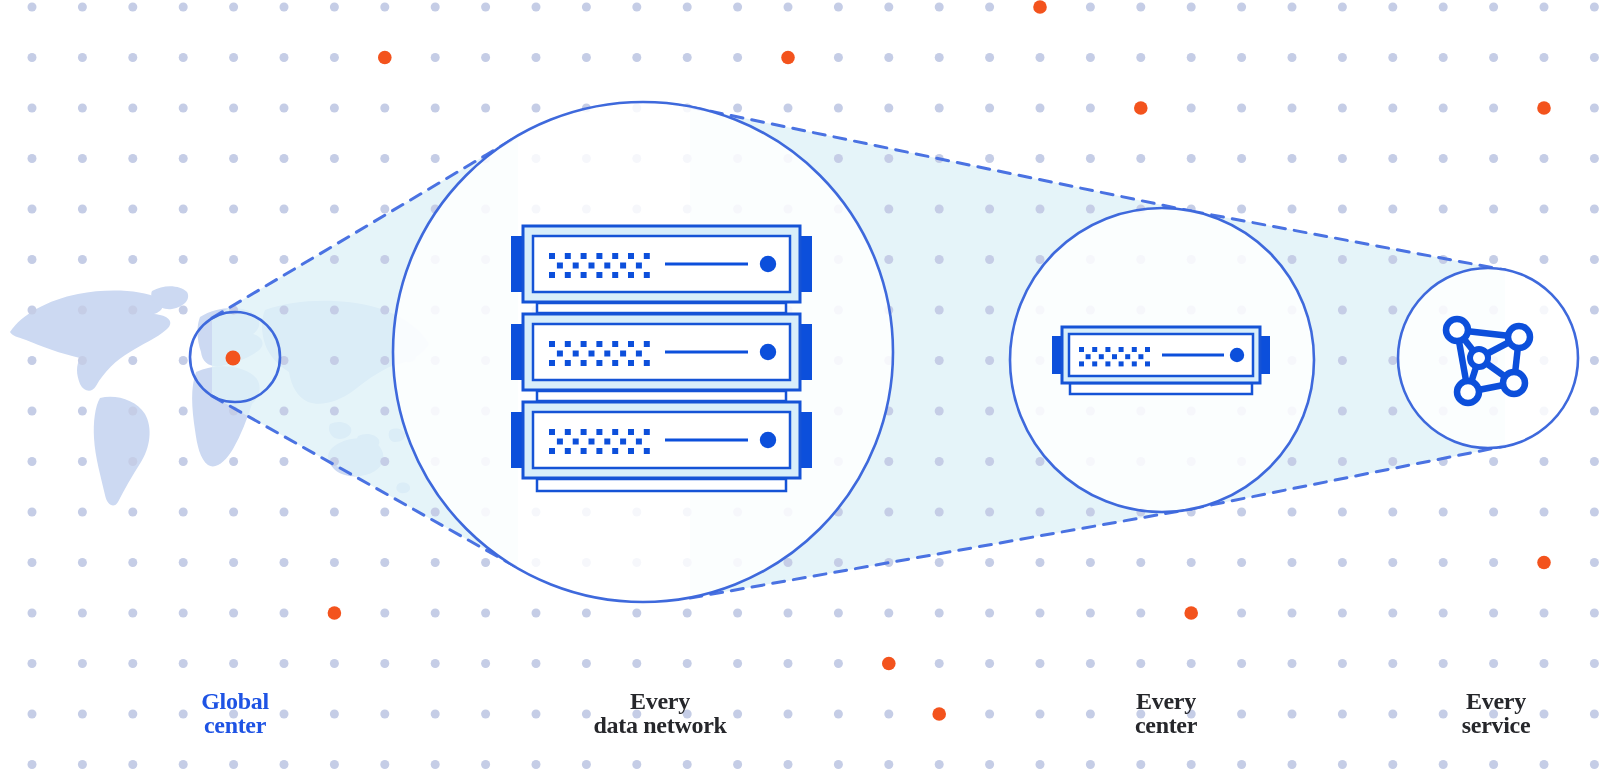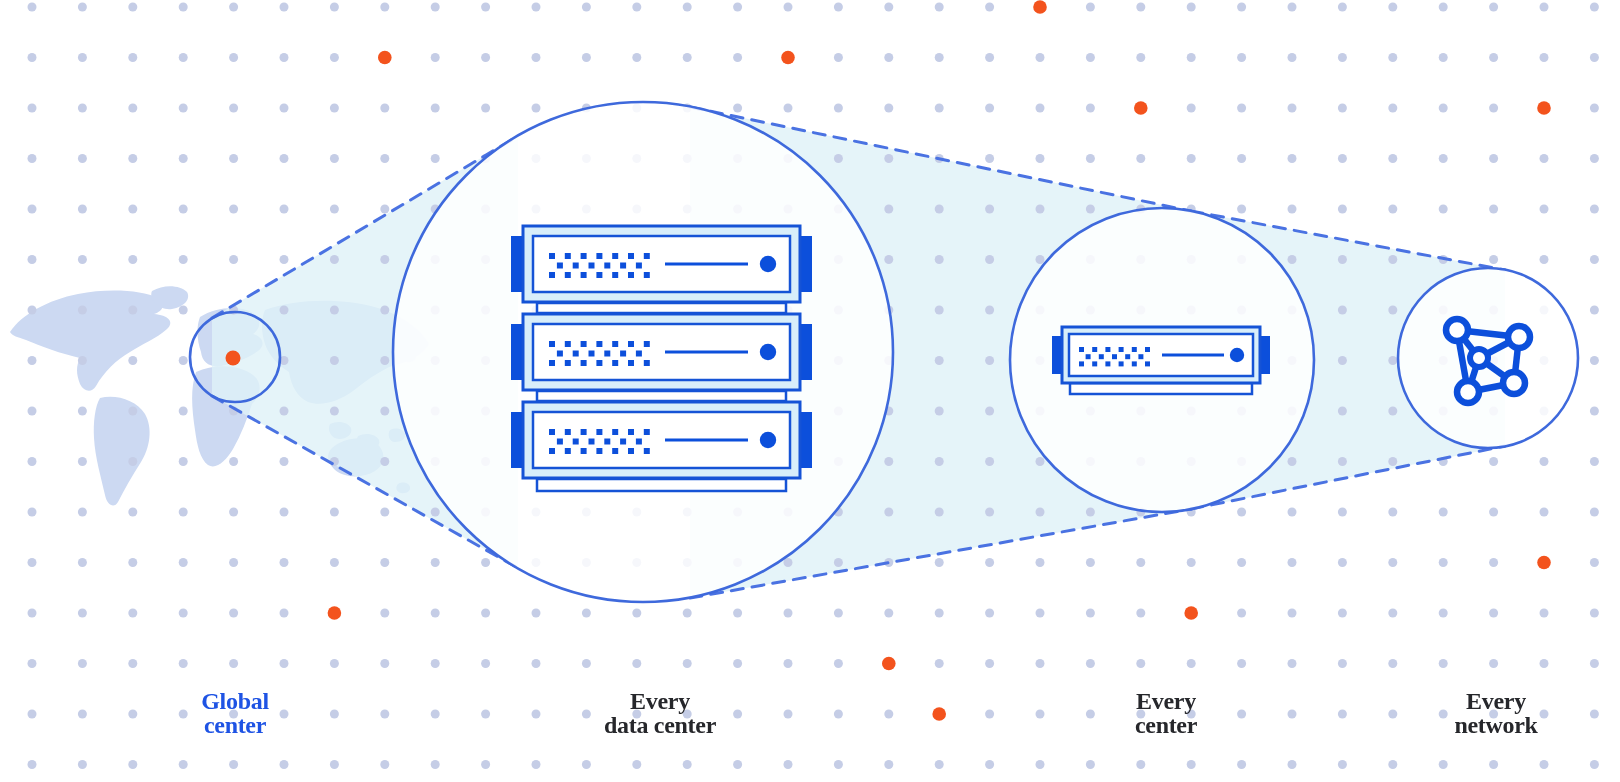--- a/index.html
+++ b/index.html
@@ -716,23 +716,23 @@
       </g>
     </g>
   </svg>
 
   <div class="lbl blue lbl-global">
     <span>Global</span>
     <span>center</span>
   </div>
   <div class="lbl lbl-dc">
     <span>Every</span>
-    <span>data center</span>
+    <span>data network</span>
   </div>
   <div class="lbl lbl-server">
     <span>Every</span>
     <span>center</span>
   </div>
   <div class="lbl lbl-service">
     <span>Every</span>
-    <span>network</span>
+    <span>service</span>
   </div>
 </div>
 
 </body></html>

